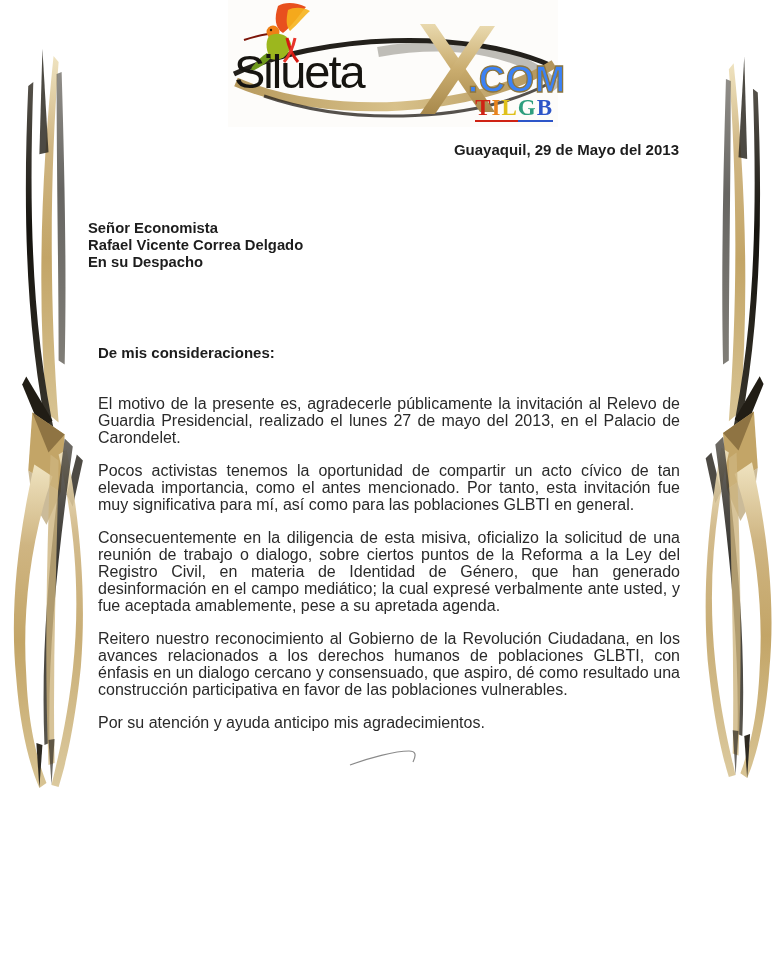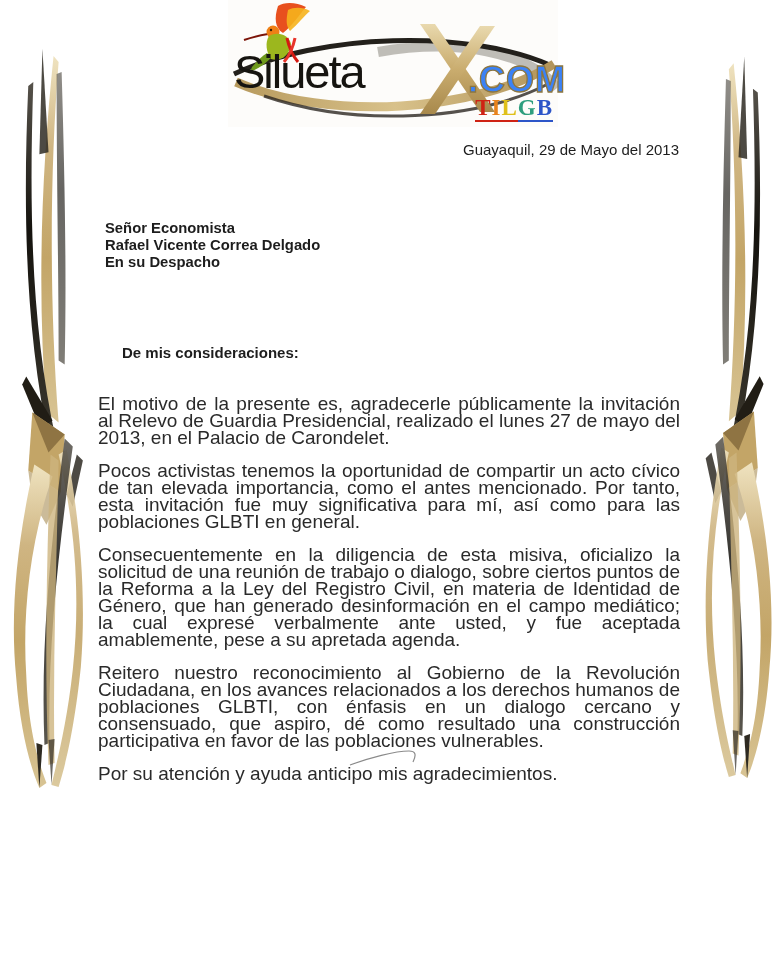--- a/index.html
+++ b/index.html
@@ -25,32 +25,32 @@
   }
   .hummingbird{position:absolute;left:12px;top:2px;width:80px;height:72px;}
   .tilgb{
     position:absolute;right:5px;bottom:5px;font-size:23px;font-weight:bold;
     font-family:"Liberation Serif", serif;letter-spacing:1px;line-height:1;display:flex;margin-left:36px;
   }
   .tilgb-group{border-bottom:2px solid;display:inline-block;padding-bottom:1px;}
 
   .date-line{
     position:absolute;left:379px;top:141px;width:300px;text-align:right;
-    font-weight:normal;font-size:15px;color:#1d1d1d;
+    font-weight:bold;font-size:15px;color:#1d1d1d;
   }
   .recipient{
-    position:absolute;left:105px;top:220px;font-weight:bold;font-size:14.8px;
+    position:absolute;left:88px;top:220px;font-weight:bold;font-size:14.8px;
     line-height:17px;color:#1d1d1d;white-space:nowrap;
   }
   .salutation{
-    position:absolute;left:98px;top:344px;font-weight:bold;font-size:15px;color:#1d1d1d;margin-left:24px;
+    position:absolute;left:98px;top:344px;font-weight:bold;font-size:15px;color:#1d1d1d;
   }
   .letter-body{position:absolute;left:98px;top:395px;width:582px;}
   .letter-body p{
-    margin:0 0 16px 0;font-size:19px;line-height:17px;color:#2a2a2a;
+    margin:0 0 16px 0;font-size:16px;line-height:17px;color:#2a2a2a;
     text-align:justify;
   }
   .letter-body p:last-child{margin-bottom:0;}
   .signature{position:absolute;left:347px;top:744px;width:78px;height:28px;}
 </style>
 </head>
 <body>
 
 <div class="flourish flourish-left">
   <svg viewBox="0 0 85 765" preserveAspectRatio="none">

